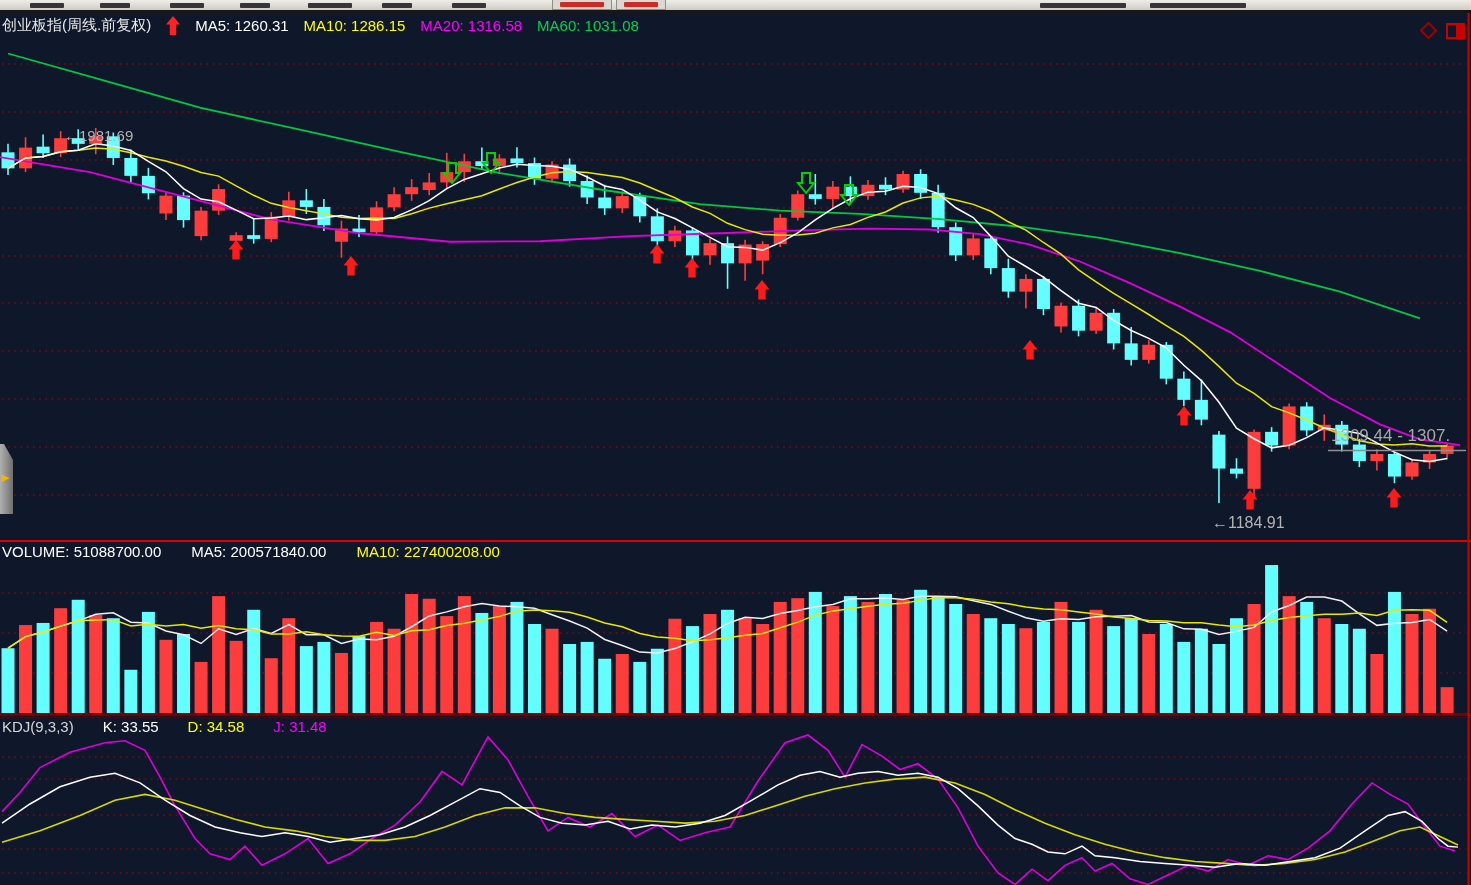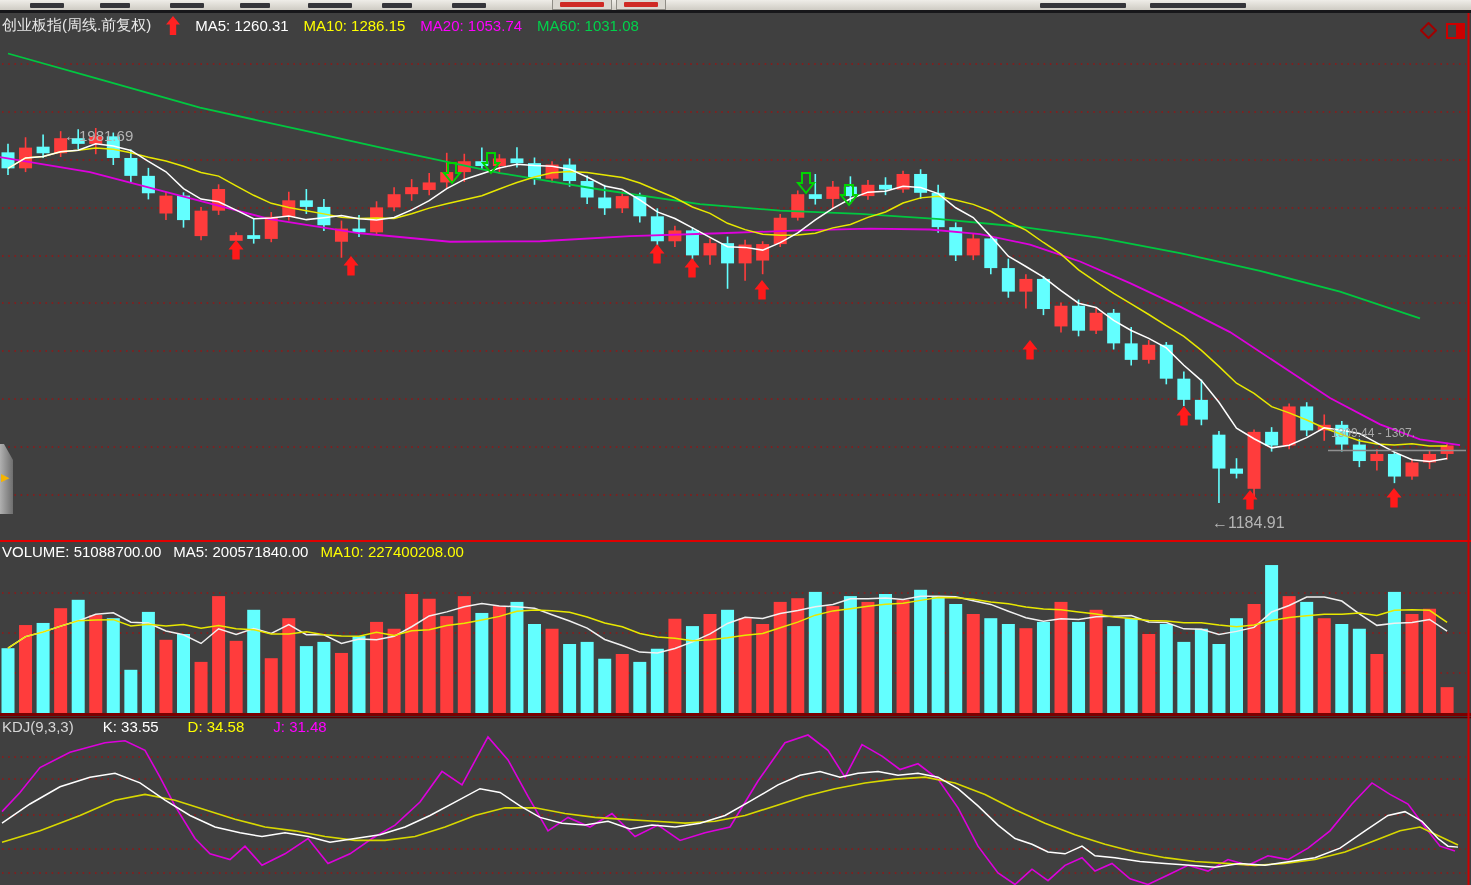--- a/index.html
+++ b/index.html
@@ -1,36 +1,36 @@
 <!DOCTYPE html>
 <html><head>
 <meta charset="utf-8">
 <style>
   html,body{margin:0;padding:0;background:#000;}
-  #app{position:relative;width:1471px;height:885px;background:#404040;overflow:hidden;
+  #app{position:relative;width:1471px;height:885px;background:#0f172a;overflow:hidden;
        font-family:"Liberation Sans","DejaVu Sans",sans-serif;text-align:right;}
   .abs{position:absolute;}
   
   #menubar{left:0;top:0;width:1471px;height:10px;background:linear-gradient(#efede8,#cfccc4);
            border-bottom:3px solid #17171a;}
   .mfrag{position:absolute;top:3px;height:5px;background:#35353a;border-radius:1px;}
   .mbtn{position:absolute;top:0;height:9px;background:#dbd8d1;border:1px solid #8f8d86;border-top:none;}
   .mred{position:absolute;top:2px;left:7px;right:7px;height:5px;background:#cf2a24;border-radius:1px;}
   
   #kline-header{left:2px;top:16px;display:flex;align-items:center;gap:15px;font-size:15px;white-space:nowrap;}
   .t-title{color:#e8e8e8;}
   .c-white{color:#ffffff;} .c-yellow{color:#ffff00;} .c-magenta{color:#ff00ff;} .c-green{color:#00d24b;}
   .c-gray{color:#b4b4b4;}
   #corner-icons{right:6px;top:22px;display:flex;gap:9px;align-items:center;}
-  #vol-header{left:2px;top:543px;display:flex;gap:12px;font-size:15px;white-space:nowrap;color:#e6e6e6;}
+  #vol-header{left:2px;top:543px;display:flex;gap:30px;font-size:15px;white-space:nowrap;color:#e6e6e6;}
   #kdj-header{left:2px;top:718px;display:flex;gap:29px;font-size:15px;white-space:nowrap;}
   .kdj-name{color:#d6d6d6;}
   #label-high{left:64px;top:118px;font-size:15px;margin-top:9px;}
   #label-low{left:1212px;top:502px;font-size:16px;margin-top:12px;}
-  #label-last{left:1331px;top:426px;font-size:12px;color:#a8a8a8;white-space:nowrap;}
+  #label-last{left:1331px;top:426px;font-size:17px;color:#a8a8a8;white-space:nowrap;}
   #handle{left:0;top:444px;width:13px;height:70px;background:linear-gradient(90deg,#b0b0b0,#6e6e6e);
           clip-path:polygon(0 0,4px 0,13px 16px,13px 70px,0 70px);cursor:pointer;}
   #handle .arr{position:absolute;left:1px;top:27px;font-size:11px;color:#f5b400;}
 </style>
 </head>
 <body>
 
 <div id="app">
 
   <div id="menubar" class="abs">
@@ -376,21 +376,21 @@
       </g>
     </svg>
 
   <div id="kline-header" class="abs">
     <span class="t-title">创业板指(周线.前复权)</span>
     <svg width="14" height="19" viewBox="0 0 14 19">
       <path d="M7 0 L14 8.5 H10.2 V19 H3.8 V8.5 H0 Z" fill="#ff2222"></path>
     </svg>
     <span class="c-white">MA5: 1260.31</span>
     <span class="c-yellow">MA10: 1286.15</span>
-    <span class="c-magenta">MA20: 1053.74</span>
+    <span class="c-magenta">MA20: 1316.58</span>
     <span class="c-green">MA60: 1031.08</span>
   </div>
 
   <div id="corner-icons" class="abs">
     <svg width="17" height="17" viewBox="0 0 17 17">
       <path d="M8.5 1 L16 8.5 L8.5 16 L1 8.5 Z" fill="none" stroke="#a00000" stroke-width="2"></path>
     </svg>
     <svg width="19" height="16" viewBox="0 0 19 16">
       <rect x="1" y="1" width="17" height="14" fill="none" stroke="#cc0000" stroke-width="2"></rect>
       <rect x="10" y="2" width="7" height="12" fill="#cc0000"></rect>

